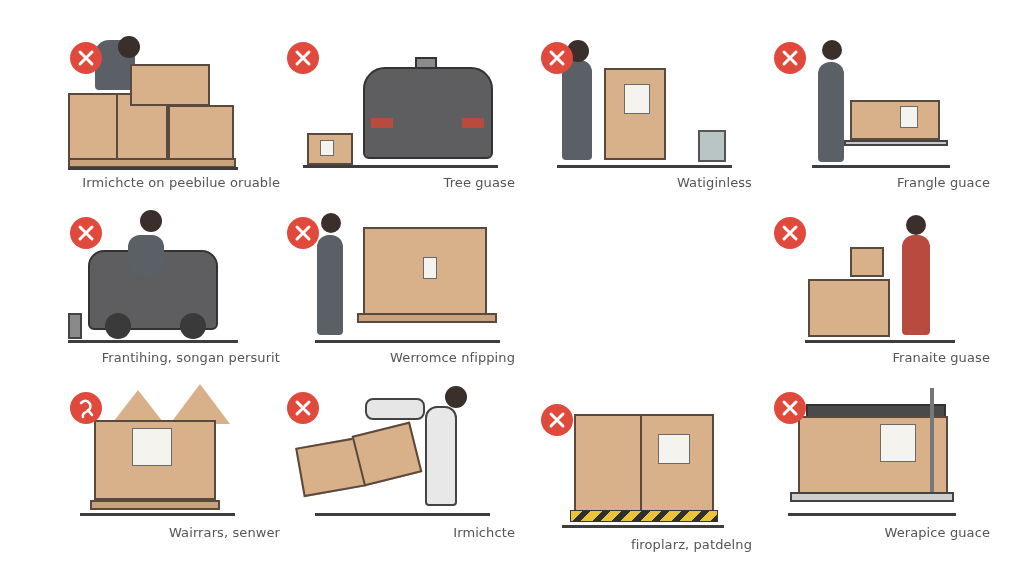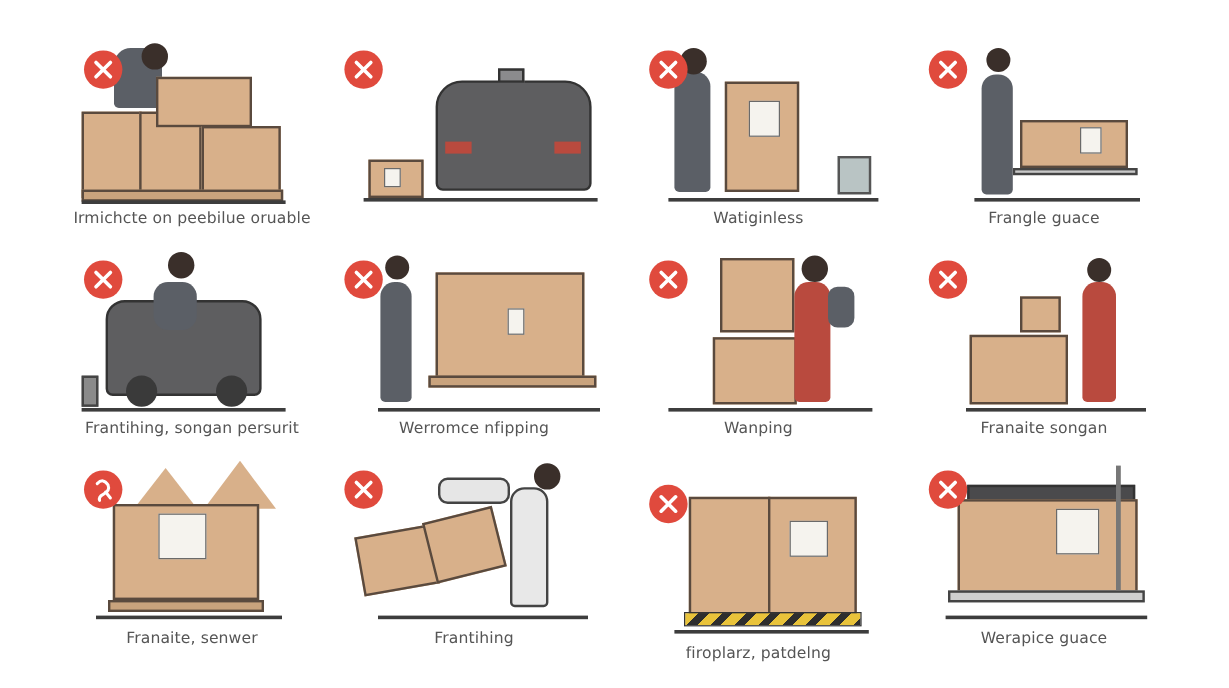--- a/index.html
+++ b/index.html
@@ -2,21 +2,21 @@
 <html><head>
 <meta charset="utf-8">
 <style>
   html,body{margin:0;padding:0;background:#ffffff;}
   body{width:1024px;height:573px;overflow:hidden;position:relative;font-family:"DejaVu Sans","Liberation Sans",sans-serif;}
   .grid{position:absolute;left:0;top:0;width:1024px;height:573px;}
   .tile{position:absolute;width:240px;height:170px;}
   .art{position:absolute;left:0;top:0;width:240px;height:140px;}
   .badge{position:absolute;width:32px;height:32px;border-radius:50%;background:#e04a3d;}
   .badge svg{position:absolute;left:0;top:0;}
-  .caption{position:absolute;left:0;width:240px;text-align:center;font-size:13px;color:#555555;letter-spacing:0.1px;white-space:nowrap;}
+  .caption{position:absolute;left:0;width:240px;text-align:right;font-size:13px;color:#555555;letter-spacing:0.1px;white-space:nowrap;}
   .ground{position:absolute;height:3px;background:#3d3d3d;}
   .box{position:absolute;background:#d8b08a;border:2px solid #5a4a3e;box-sizing:border-box;}
   .label{position:absolute;background:#f5f3ee;border:1px solid #6a6a6a;box-sizing:border-box;}
   .pallet{position:absolute;height:10px;background:#c9a37d;border:2px solid #5a4a3e;box-sizing:border-box;}
   .person{position:absolute;}
 </style>
 </head>
 <body>
 
 <div class="grid">
@@ -48,20 +48,21 @@
       <div style="position:absolute;left:187px;top:88px;width:22px;height:10px;background:#b94a3e;"></div>
       <div class="box" style="left:32px;top:103px;width:46px;height:32px;"></div>
       <div class="label" style="left:45px;top:110px;width:14px;height:16px;"></div>
       <div class="ground" style="left:28px;top:135px;width:195px;"></div>
       <div class="badge" style="left:12px;top:12px;">
         <svg width="32" height="32" viewBox="0 0 32 32">
             <path d="M10 10 L22 22 M22 10 L10 22" stroke="#fff" stroke-width="3" stroke-linecap="round"></path>
           </svg>
       </div>
     </div>
+    <div class="caption" style="top:145px;">Tree guase</div>
   </div>
 
   <div class="tile" style="left:750px;top:30px;">
     <div class="art">
       <div class="person" style="left:68px;top:32px;width:26px;height:100px;background:#5b5f66;border-radius:12px 12px 4px 4px;"></div>
       <div class="person" style="left:72px;top:10px;width:20px;height:20px;background:#3a2f2a;border-radius:50%;"></div>
       <div class="box" style="left:100px;top:70px;width:90px;height:40px;"></div>
       <div class="label" style="left:150px;top:76px;width:18px;height:22px;"></div>
       <div style="position:absolute;left:94px;top:110px;width:104px;height:6px;background:#c8c8c8;border:2px solid #444;box-sizing:border-box;"></div>
       <div class="ground" style="left:62px;top:135px;width:138px;"></div>
@@ -119,85 +120,69 @@
       <div class="ground" style="left:40px;top:135px;width:185px;"></div>
       <div class="badge" style="left:12px;top:12px;">
         <svg width="32" height="32" viewBox="0 0 32 32">
             <path d="M10 10 L22 22 M22 10 L10 22" stroke="#fff" stroke-width="3" stroke-linecap="round"></path>
           </svg>
       </div>
     </div>
     <div class="caption" style="top:145px;">Werromce nfipping</div>
   </div>
 
-  <div class="tile" style="left:512px;top:205px;">
-    <div class="art">
-      <div class="box" style="left:88px;top:10px;width:62px;height:62px;"></div>
-      <div class="box" style="left:82px;top:76px;width:70px;height:56px;"></div>
-      <div class="person" style="left:150px;top:30px;width:30px;height:100px;background:#b94a3e;border-radius:12px 12px 4px 4px;"></div>
-      <div class="person" style="left:156px;top:8px;width:22px;height:22px;background:#3a2f2a;border-radius:50%;"></div>
-      <div class="person" style="left:178px;top:34px;width:22px;height:34px;background:#5b5f66;border-radius:8px;"></div>
-      <div class="ground" style="left:45px;top:135px;width:170px;"></div>
-      <div class="badge" style="left:29px;top:12px;">
-        <svg width="32" height="32" viewBox="0 0 32 32">
-            <path d="M10 10 L22 22 M22 10 L10 22" stroke="#fff" stroke-width="3" stroke-linecap="round"></path>
-          </svg>
-      </div>
-    </div>
-    <div class="caption" style="top:145px;">Wanping</div>
-  </div>
 
   <div class="tile" style="left:750px;top:205px;">
     <div class="art">
       <div class="box" style="left:100px;top:42px;width:34px;height:30px;"></div>
       <div class="box" style="left:58px;top:74px;width:82px;height:58px;"></div>
       <div class="person" style="left:152px;top:30px;width:28px;height:100px;background:#b94a3e;border-radius:12px 12px 4px 4px;"></div>
       <div class="person" style="left:156px;top:10px;width:20px;height:20px;background:#3a2f2a;border-radius:50%;"></div>
       <div class="ground" style="left:55px;top:135px;width:150px;"></div>
       <div class="badge" style="left:24px;top:12px;">
         <svg width="32" height="32" viewBox="0 0 32 32">
             <path d="M10 10 L22 22 M22 10 L10 22" stroke="#fff" stroke-width="3" stroke-linecap="round"></path>
           </svg>
       </div>
     </div>
-    <div class="caption" style="top:145px;">Franaite songan</div>
+    <div class="caption" style="top:145px;">Franaite guase</div>
   </div>
 
   <div class="tile" style="left:40px;top:380px;">
     <div class="art">
       <div style="position:absolute;left:70px;top:10px;width:0;height:0;border-left:28px solid transparent;border-right:28px solid transparent;border-bottom:36px solid #d8b08a;"></div>
       <div style="position:absolute;left:130px;top:4px;width:0;height:0;border-left:30px solid transparent;border-right:30px solid transparent;border-bottom:40px solid #d8b08a;"></div>
       <div class="box" style="left:54px;top:40px;width:122px;height:80px;"></div>
       <div class="label" style="left:92px;top:48px;width:40px;height:38px;"></div>
       <div class="pallet" style="left:50px;top:120px;width:130px;"></div>
       <div class="ground" style="left:40px;top:133px;width:155px;"></div>
       <div class="badge" style="left:30px;top:12px;">
         <svg width="32" height="32" viewBox="0 0 32 32">
             <path d="M11 11 Q16 6 20 12 Q22 17 16 20 Q12 22 13 25 M18 18 L22 23" stroke="#fff" stroke-width="2.5" fill="none" stroke-linecap="round"></path>
           </svg>
       </div>
     </div>
-    <div class="caption" style="top:145px;">Franaite, senwer</div>
+    <div class="caption" style="top:145px;">Wairrars, senwer</div>
   </div>
 
   <div class="tile" style="left:275px;top:380px;">
     <div class="art">
       <div class="box" style="left:24px;top:62px;width:64px;height:50px;transform:rotate(-10deg);"></div>
       <div class="box" style="left:82px;top:48px;width:60px;height:52px;transform:rotate(-14deg);"></div>
       <div style="position:absolute;left:90px;top:18px;width:60px;height:22px;background:#e6e6e6;border:2px solid #444;border-radius:8px;box-sizing:border-box;"></div>
       <div class="person" style="left:150px;top:26px;width:32px;height:100px;background:#e8e8e8;border:2px solid #444;border-radius:12px 12px 4px 4px;box-sizing:border-box;"></div>
       <div class="person" style="left:170px;top:6px;width:22px;height:22px;background:#3a2f2a;border-radius:50%;"></div>
       <div class="ground" style="left:40px;top:133px;width:175px;"></div>
       <div class="badge" style="left:12px;top:12px;">
         <svg width="32" height="32" viewBox="0 0 32 32">
             <path d="M10 10 L22 22 M22 10 L10 22" stroke="#fff" stroke-width="3" stroke-linecap="round"></path>
           </svg>
       </div>
     </div>
-    <div class="caption" style="top:145px;">Frantihing</div>
+    <div class="caption" style="top:145px;">Irmichcte</div>
   </div>
 
   <div class="tile" style="left:512px;top:392px;">
     <div class="art">
       <div class="box" style="left:62px;top:22px;width:68px;height:98px;"></div>
       <div class="box" style="left:128px;top:22px;width:74px;height:98px;"></div>
       <div class="label" style="left:146px;top:42px;width:32px;height:30px;"></div>
       <div style="position:absolute;left:58px;top:118px;width:148px;height:12px;background:repeating-linear-gradient(135deg,#e9c33a 0 8px,#2e2e2e 8px 14px);border:1px solid #333;box-sizing:border-box;"></div>
       <div class="ground" style="left:50px;top:133px;width:162px;"></div>
       <div class="badge" style="left:29px;top:12px;">

